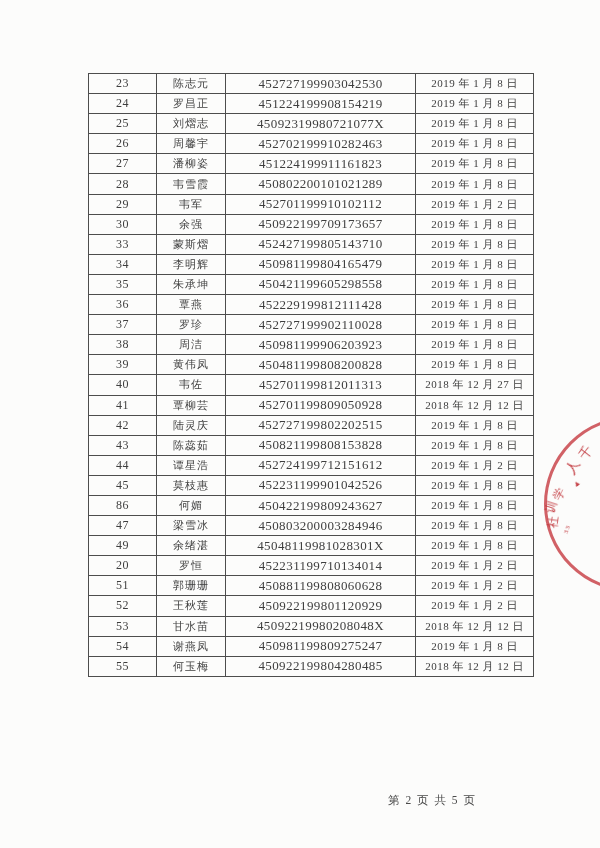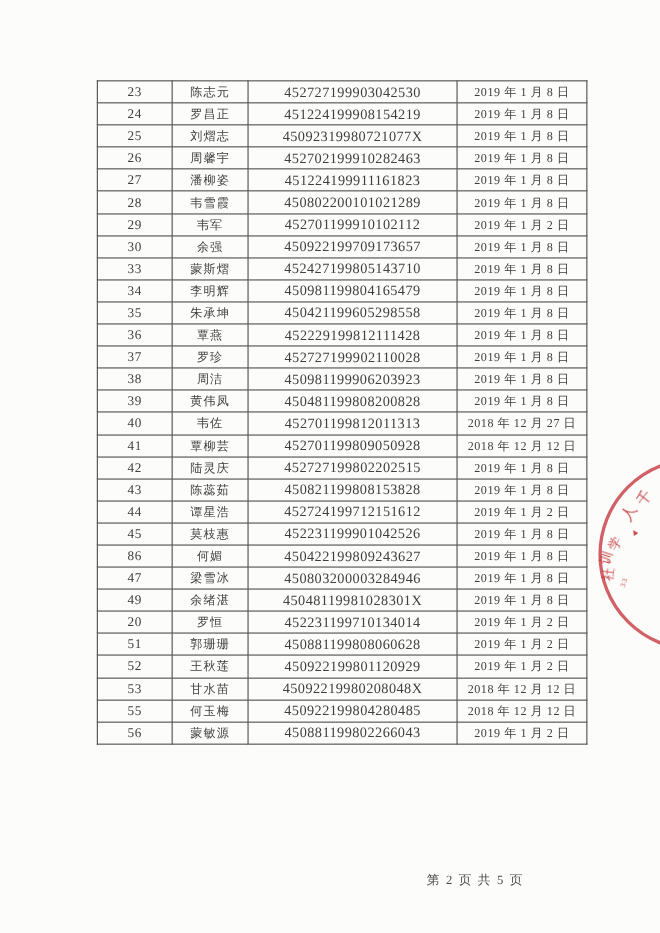--- a/index.html
+++ b/index.html
@@ -262,34 +262,34 @@
       <td class="c-date">2019 年 1 月 2 日</td>
     </tr>
 
     <tr>
       <td class="c-no">53</td>
       <td class="c-name">甘水苗</td>
       <td class="c-id">45092219980208048X</td>
       <td class="c-date">2018 年 12 月 12 日</td>
     </tr>
 
+    <tr>
+      <td class="c-no">54</td>
+      <td class="c-name">谢燕凤</td>
+      <td class="c-id">450981199809275247</td>
+      <td class="c-date">2019 年 1 月 8 日</td>
+    </tr>
 
     <tr>
       <td class="c-no">55</td>
       <td class="c-name">何玉梅</td>
       <td class="c-id">450922199804280485</td>
       <td class="c-date">2018 年 12 月 12 日</td>
     </tr>
 
-    <tr>
-      <td class="c-no">56</td>
-      <td class="c-name">蒙敏源</td>
-      <td class="c-id">450881199802266043</td>
-      <td class="c-date">2019 年 1 月 2 日</td>
-    </tr>
   </tbody>
   </table>
 
   <div class="seal">
     <div class="ring"></div>
     <span class="sc s0">千</span>
     <span class="sc s1">人</span>
     <span class="sc s2">▲</span>
     <span class="sc s3">学</span>
     <span class="sc s4">训</span>

